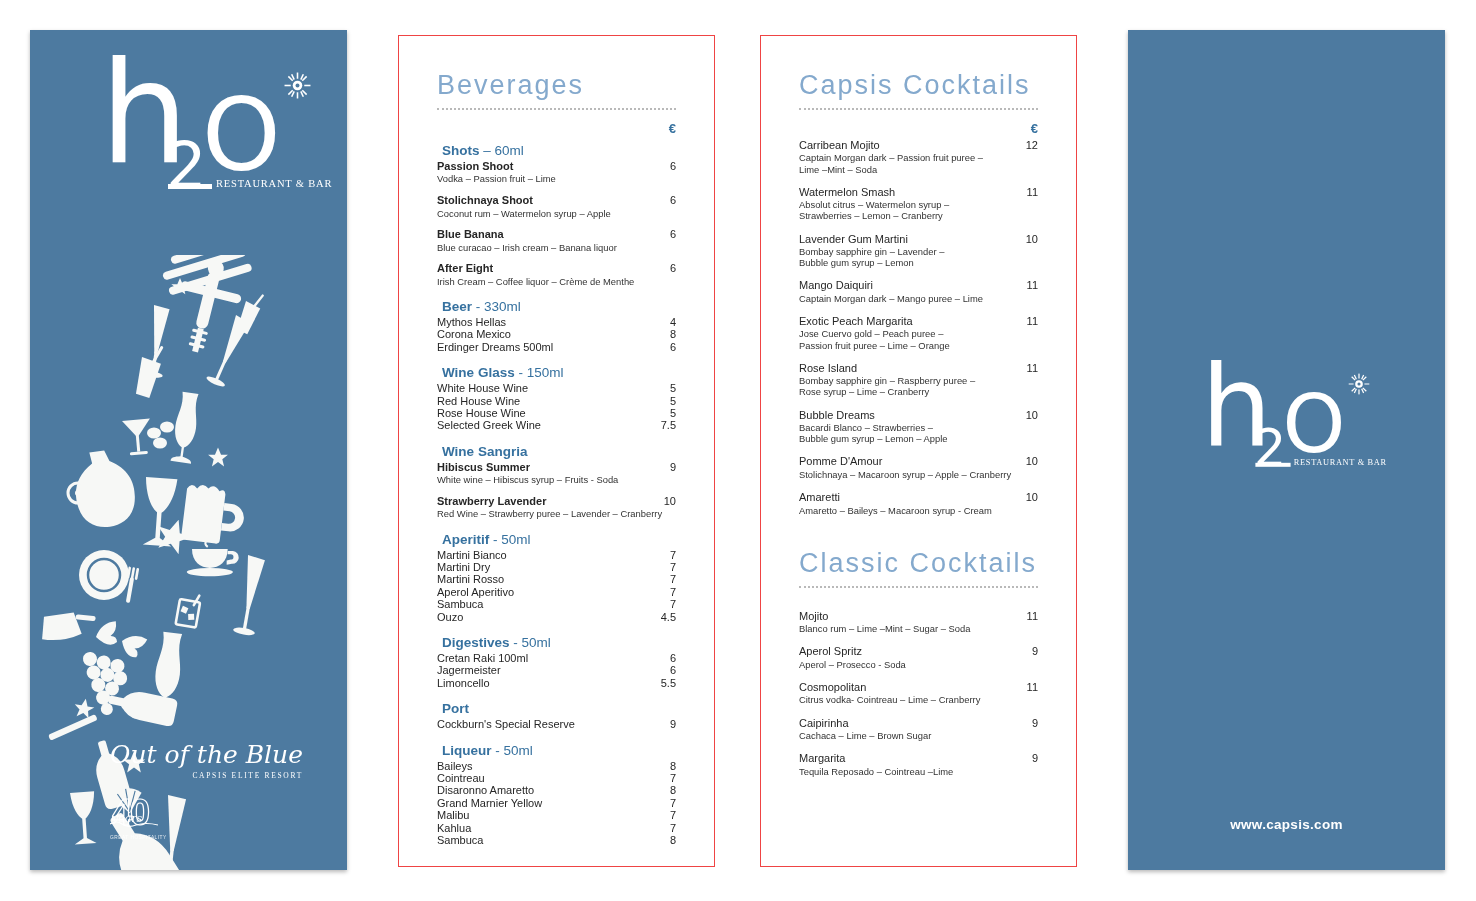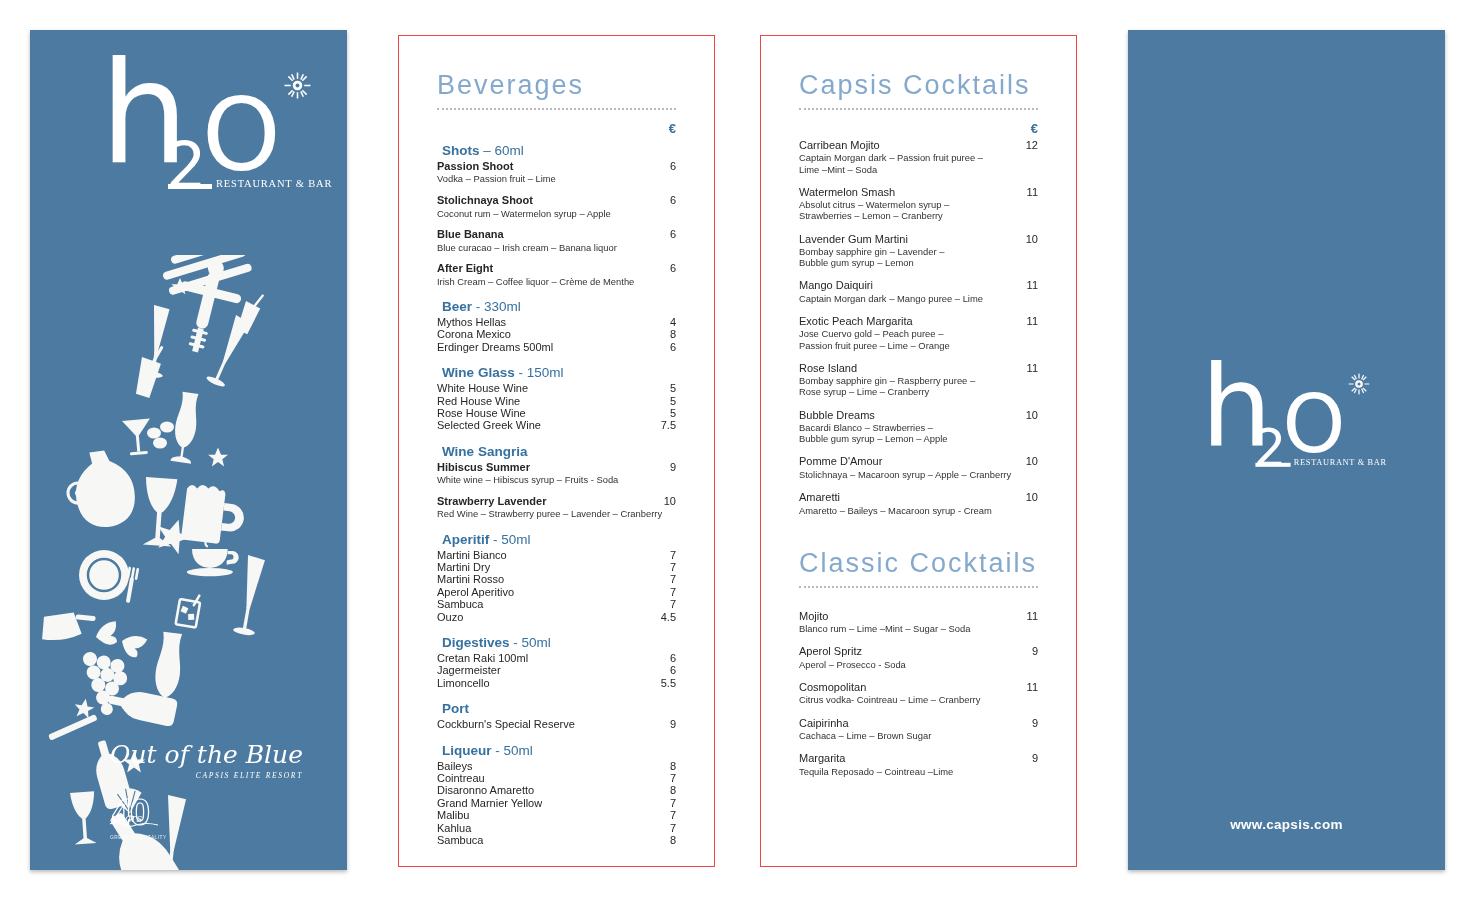--- a/index.html
+++ b/index.html
@@ -38,21 +38,21 @@
   .logo .lh{position:absolute;left:0;top:-34px;font-size:140px;line-height:1;font-family:"DejaVu Sans",sans-serif;}
   .logo .l2{position:absolute;left:66px;top:56px;font-size:64px;line-height:1;font-family:"DejaVu Sans",sans-serif;}
   .logo .lo{position:absolute;left:102px;top:8px;font-size:100px;line-height:1;font-family:"DejaVu Sans",sans-serif;}
   .logo .bar{position:absolute;left:68px;top:106px;width:44px;height:5px;background:#fff;}
   .logo .tag{position:absolute;left:116px;top:100px;font-family:"Liberation Serif",serif;font-size:10.5px;letter-spacing:.8px;white-space:nowrap;}
   .logo .sun{position:absolute;left:184px;top:-6px;}
 
   
   .footer{position:absolute;left:80px;bottom:30px;display:flex;align-items:flex-start;gap:16px;color:#fff;flex-direction:column;}
   .script{font-family:"DejaVu Serif",serif;font-style:italic;font-size:25px;line-height:1;white-space:nowrap;}
-  .resort{font-family:"Liberation Serif",serif;font-size:7.5px;letter-spacing:1.7px;text-align:right;margin-top:4px;white-space:nowrap;font-style:italic;}
+  .resort{font-family:"Liberation Serif",serif;font-size:7.5px;letter-spacing:1.7px;text-align:right;margin-top:4px;white-space:nowrap;}
   .forty{position:relative;margin-top:-2px;text-align:center;}
   .forty .cap{font-size:4.8px;letter-spacing:.5px;color:#fff;opacity:.85;margin-top:-3px;white-space:nowrap;}
 
   .website{position:absolute;bottom:38px;width:100%;text-align:center;color:#fff;font-size:13.5px;font-weight:bold;letter-spacing:.3px;}
 
   .collage{position:absolute;left:0;top:225px;width:317px;height:615px;fill:#f7f8f6;}
 </style>
 </head>
 <body>
 

